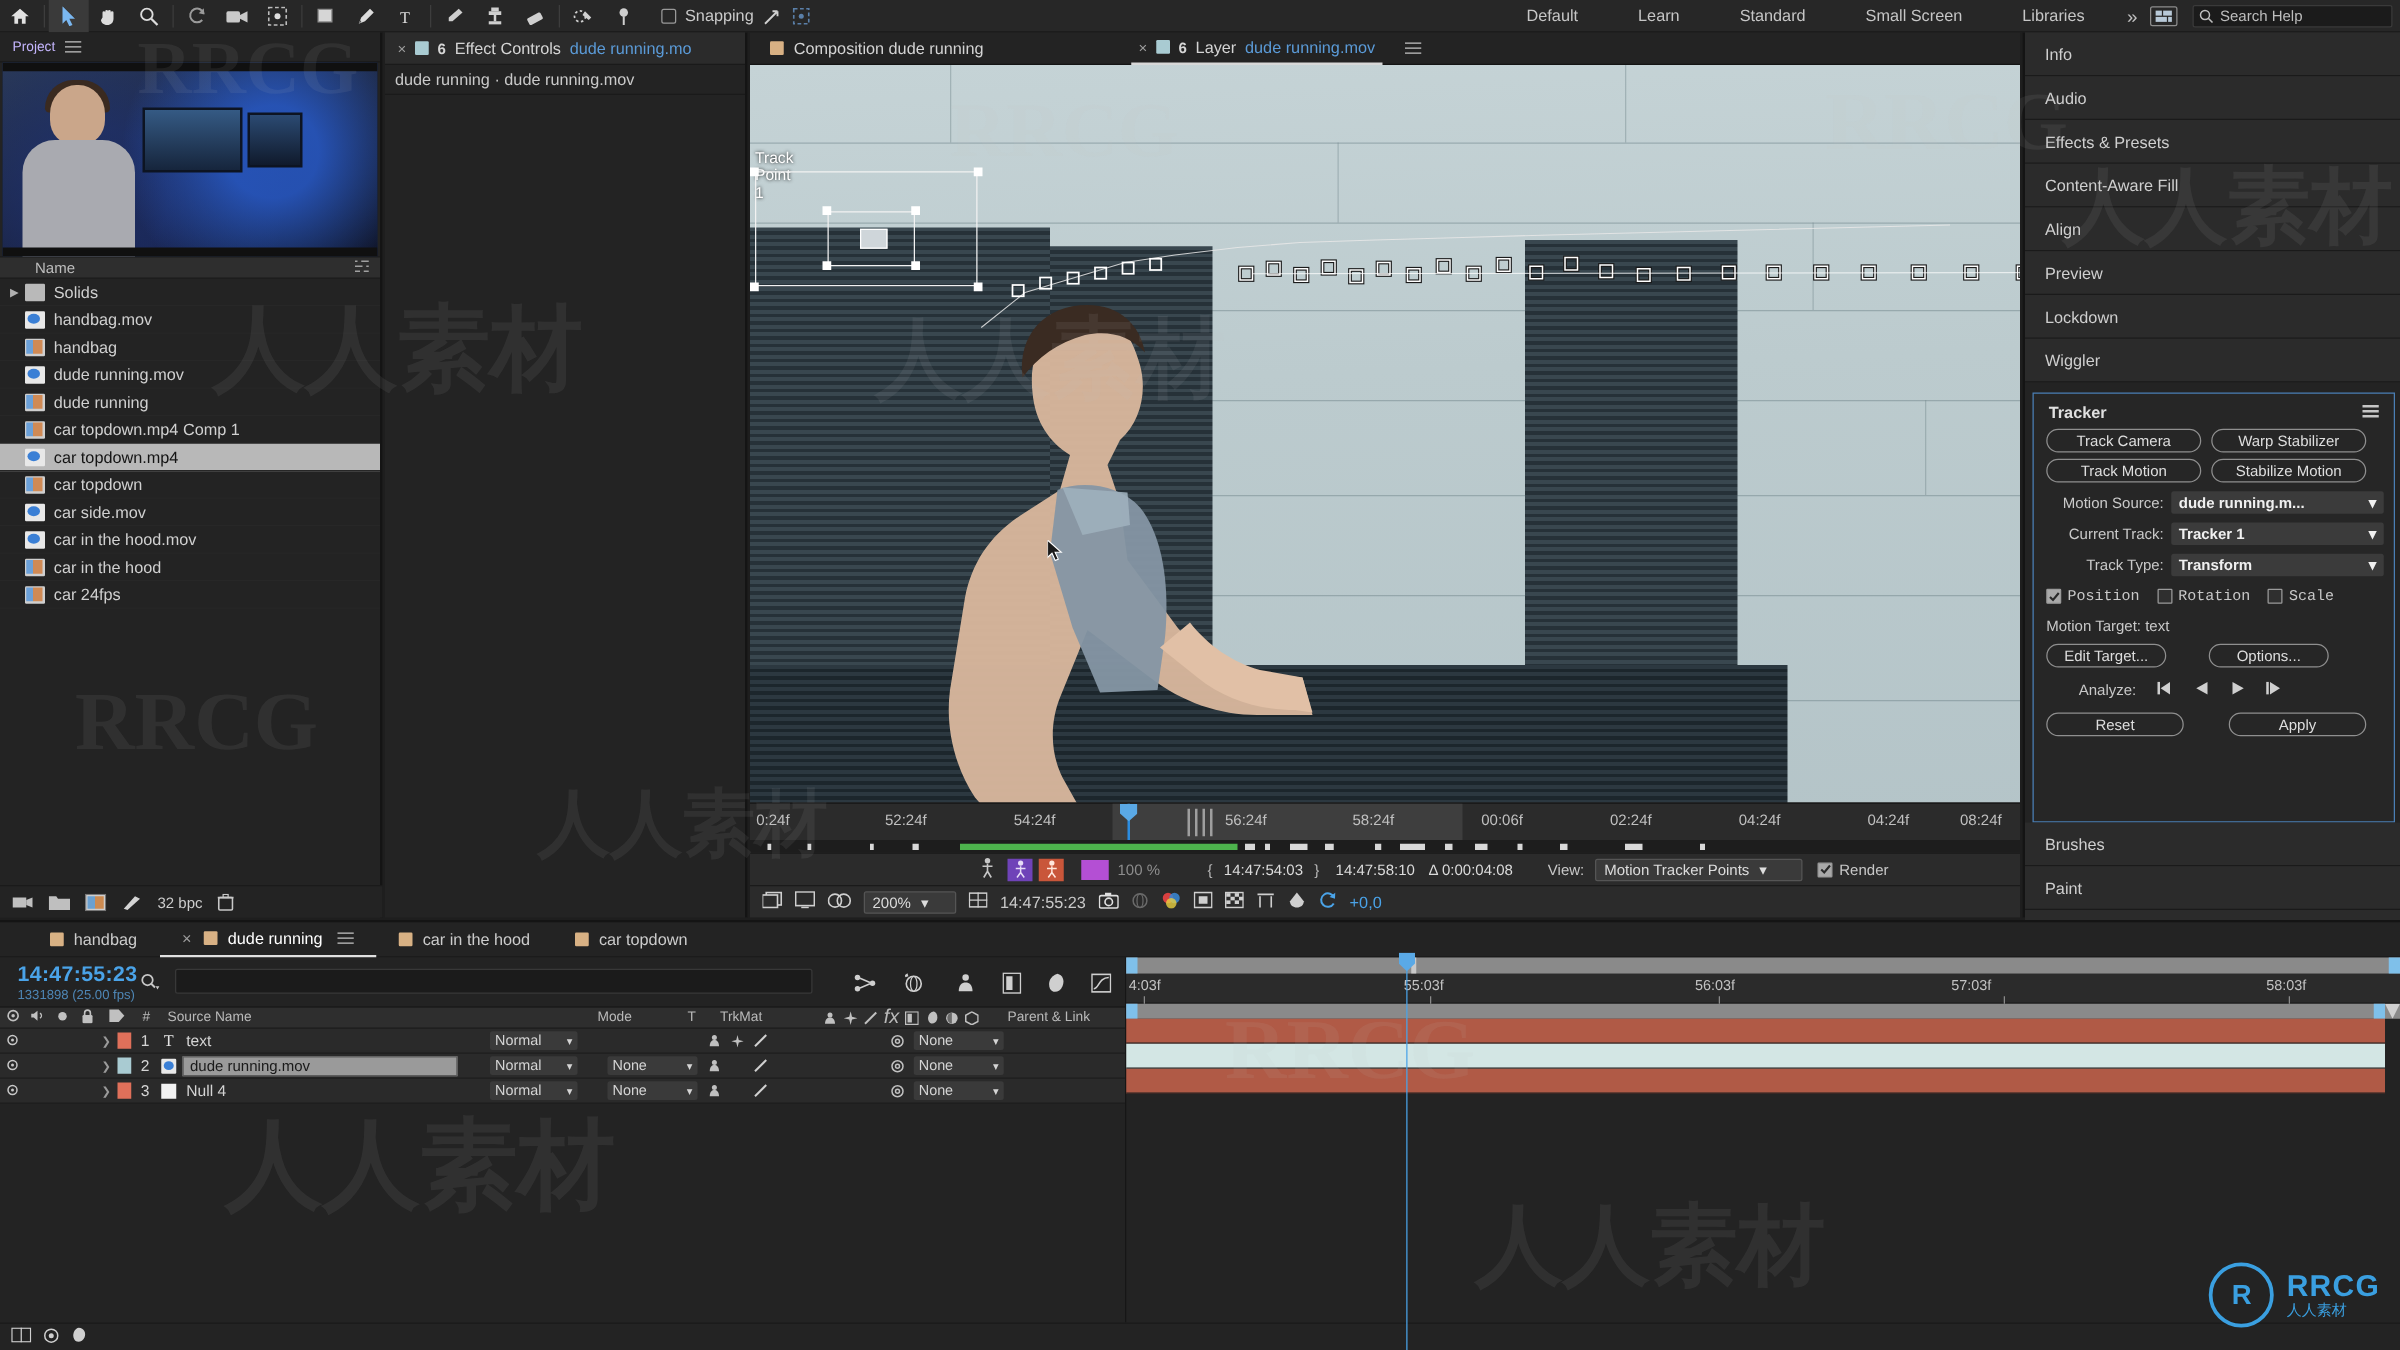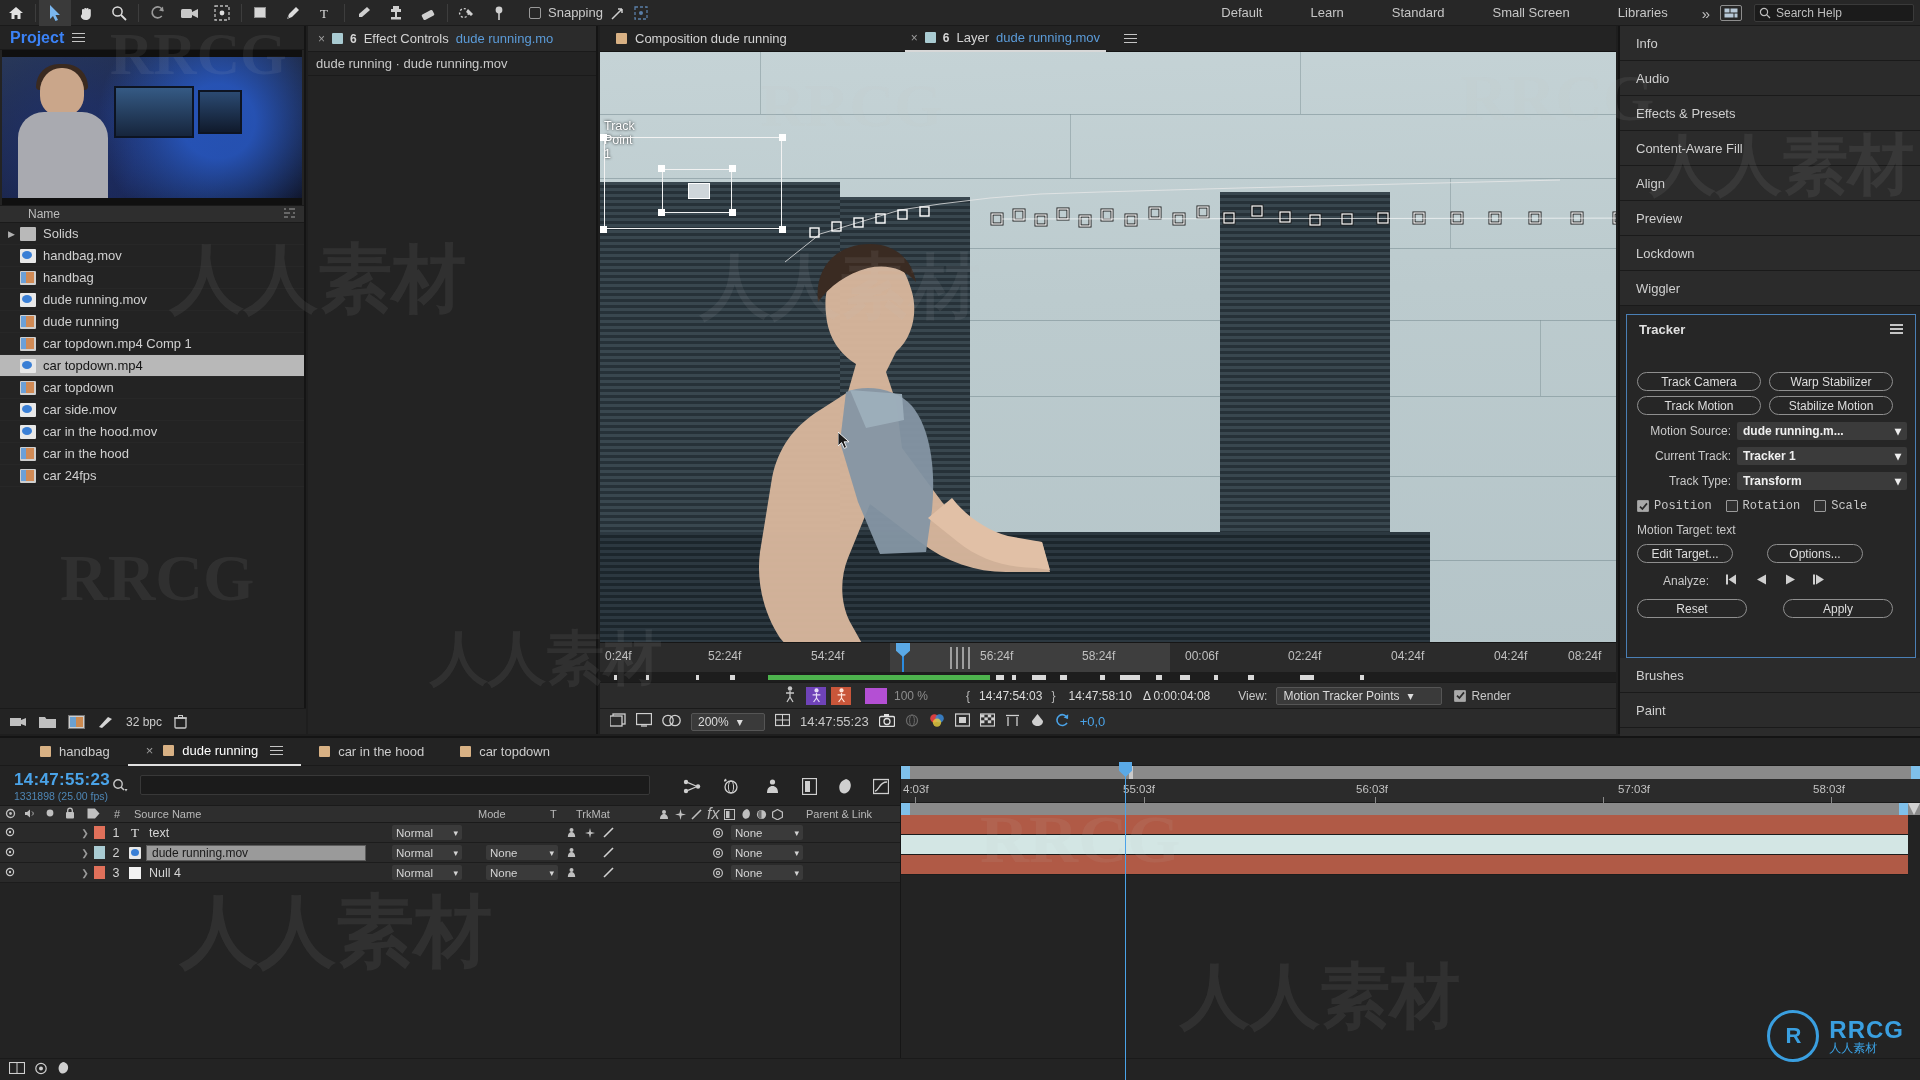--- a/index.html
+++ b/index.html
@@ -25,21 +25,21 @@
   .ws-icon { width:22px;height:16px; border:1px solid #8d8d8d; border-radius:2px; display:flex;align-items:center;justify-content:center; }
   #searchhelp { position:absolute; right:6px; top:4px; width:160px; height:18px;
     background:#1b1b1b; border:1px solid #3a3a3a; border-radius:2px; display:flex; align-items:center; padding-left:4px; gap:5px; }
   #searchhelp span { font-size:12px; color:#bdbdbd; }
 
   
   #project { position:absolute; left:0; top:26px; width:306px; height:708px; background:#232323;
     border-right:2px solid #141414; }
   .panel-tabbar { height:24px; background:#232323; display:flex; align-items:center; padding-left:10px; gap:8px;
     border-bottom:1px solid #1a1a1a; }
-  .panel-tab-label { font-size:16px; color:#3b82f6;font-weight:bold; }
+  .panel-tab-label { font-size:11px; color:#c4b5fd; }
   .hamb { display:inline-block; width:13px; }
   .hamb i { display:block; height:1.5px; background:#c5c5c5; margin:2.5px 0; }
   #thumb { height:155px; margin:0 2px; background:#14213a; position:relative; overflow:hidden; }
   #thumb .room { position:absolute; inset:0;
      background:
        radial-gradient(circle at 72% 46%, rgba(40,90,200,.85) 0 16%, transparent 52%),
        radial-gradient(circle at 26% 70%, rgba(30,50,120,.6) 0 22%, transparent 60%),
        linear-gradient(160deg,#2b3a55 0%,#1b2134 55%,#0e1120 100%); }
   #thumb .mon { position:absolute; left:112px; top:36px; width:80px; height:52px;
      background:linear-gradient(#355a84,#16253c); border:2px solid #0d1422; }
@@ -767,21 +767,21 @@
 
   <div id="tracker">
     <div class="hdr">
       <span class="t">Tracker</span>
       <span class="hamb" style="margin-left:auto;">
           <i></i>
           <i></i>
           <i></i>
         </span>
     </div>
-    <div style="display:flex;gap:8px;padding:0 10px;margin-top:29px;">
+    <div style="display:flex;gap:8px;padding:0 10px;">
       <div class="tk-btn" style="width:124px;">Track Camera</div>
       <div class="tk-btn" style="width:124px;">Warp Stabilizer</div>
     </div>
     <div style="display:flex;gap:8px;padding:0 10px;margin-top:5px;">
       <div class="tk-btn" style="width:124px;">Track Motion</div>
       <div class="tk-btn" style="width:124px;">Stabilize Motion</div>
     </div>
 
     <div class="tk-row">
       <span class="tk-lab" style="width:96px;">Motion Source:</span>
@@ -1137,21 +1137,21 @@
   <div id="tl-right">
     <div id="tl-bar-top">
       <div style="position:absolute;left:0;top:0;width:9px;height:13px;background:#7fc0ea;"></div>
       <div style="position:absolute;right:0;top:0;width:9px;height:13px;background:#7fc0ea;"></div>
       <div style="position:absolute;left:228px;top:0;width:4px;height:13px;background:#c9c9c9;"></div>
     </div>
     <div id="tl-ruler">
       <div class="tr-tick" style="left:2px;">4:03f</div>
       <div class="tr-tick" style="left:222px;">55:03f</div>
       <div class="tr-tick" style="left:455px;">56:03f</div>
-      <div class="tr-tick" style="left:717px;">57:03f</div>
+      <div class="tr-tick" style="left:660px;">57:03f</div>
       <div class="tr-tick" style="left:912px;">58:03f</div>
       <div class="tr-mark" style="left:14px;"></div>
         <div class="tr-mark" style="left:243px;"></div>
       <div class="tr-mark" style="left:474px;"></div>
         <div class="tr-mark" style="left:702px;"></div>
       <div class="tr-mark" style="left:930px;"></div>
     </div>
     <div id="tl-wa">
       <div class="cap" style="left:0;"></div>
         <div class="cap" style="right:12px;"></div>

